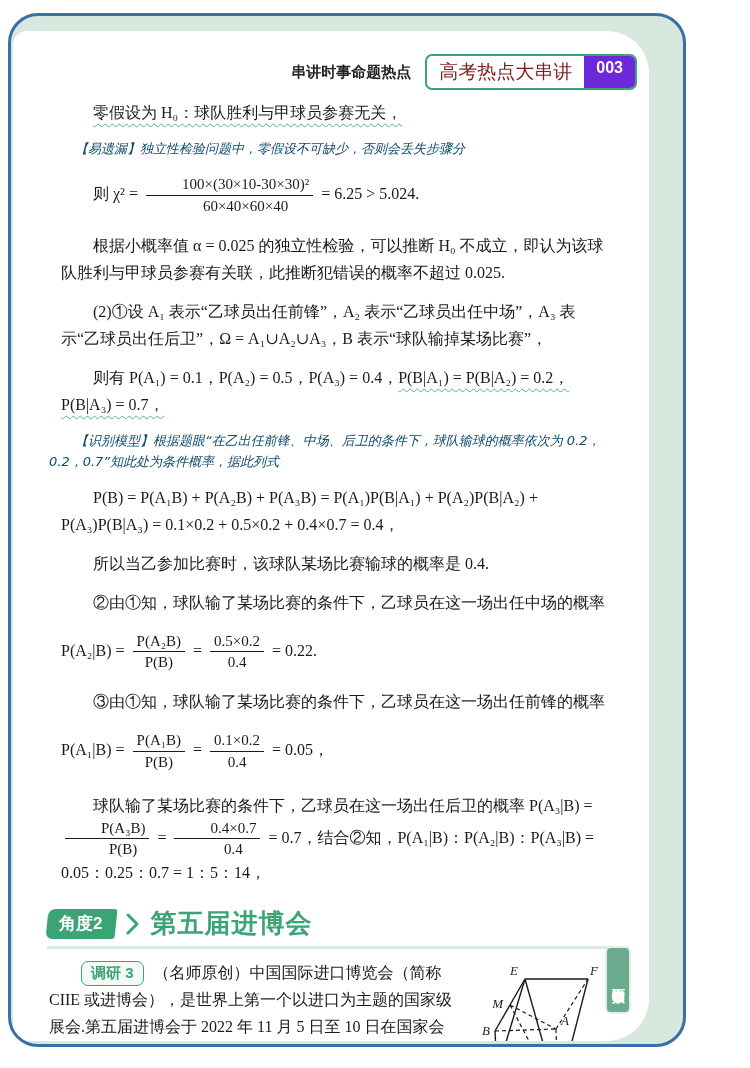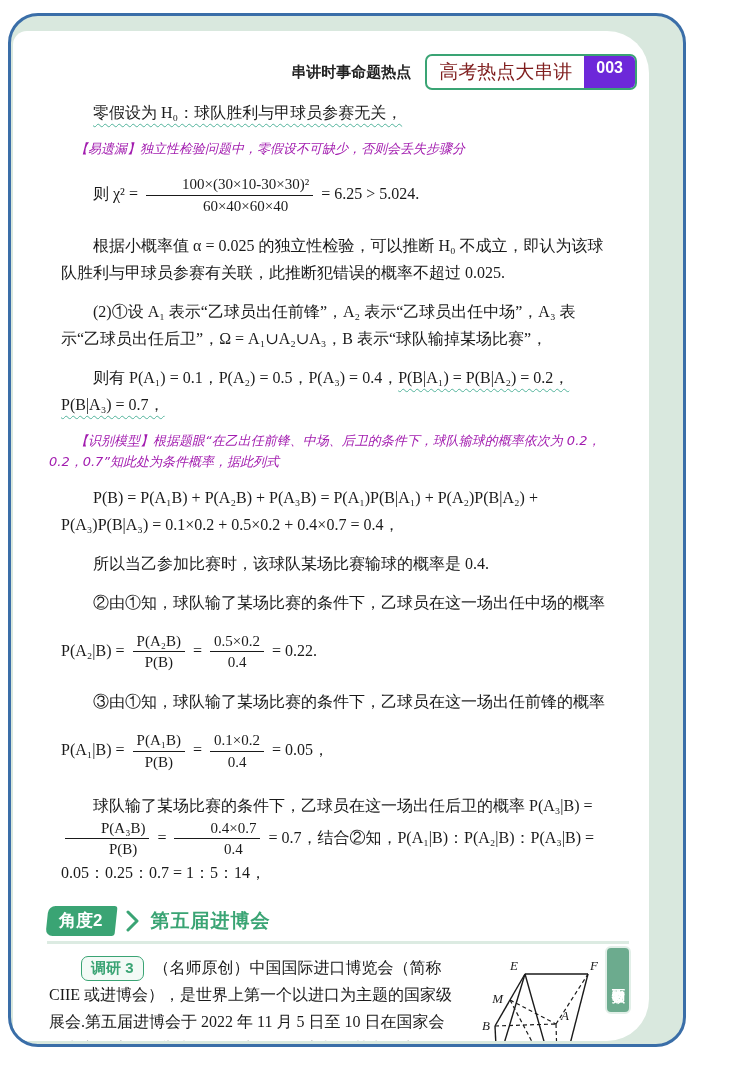--- a/index.html
+++ b/index.html
@@ -27,21 +27,21 @@
   .header { display:flex; justify-content:flex-end; align-items:center; margin:26px -14px 6px 0; height:30px; }
   .h-left { font-family:"Liberation Sans","DejaVu Sans",sans-serif; font-weight:bold; font-size:15px; color:#222; margin-right:14px; }
   .h-badge { display:inline-flex; align-items:stretch; border:2px solid #3aa474; border-radius:7px; overflow:hidden; background:#fff; }
   .h-badge-label { font-family:"Liberation Sans",sans-serif; font-weight:normal; font-size:19px; color:#7f1d1d; padding:3px 12px; }
   .h-badge-num { font-family:"Liberation Sans",sans-serif; font-weight:bold; font-size:16px; color:#fff; background:#6d28d9; padding:3px 12px; }
 
   
   .body { font-size:16px; line-height:27px; }
   .body p { margin:12px; }
   .indent { text-indent:2em; }
-  .note { font-family:"DejaVu Sans",sans-serif; font-style:italic; color:#a21caf; font-size:13px; line-height:21px; margin:1px 0 2px 0 !important; }
+  .note { font-family:"DejaVu Sans",sans-serif; font-style:italic; color:#0c4a6e; font-size:13px; line-height:21px; margin:1px 0 2px 0 !important; }
   .wavy { text-decoration:underline; text-decoration-style:wavy; text-decoration-color:#52b39b; text-decoration-thickness:1px; text-underline-offset:5px; }
 
   .frac { display:inline-block; text-align:center; vertical-align:middle; margin:0 4px; line-height:1.25; font-size:15px; }
   .frac .num { display:block; padding:0 4px 1px; }
   .frac .den { display:block; border-top:1.4px solid #1a1a1a; padding:1px 4px 0; }
   .fline { padding:4px 0; }
 
   
   .section-head {
     display:flex; align-items:center; gap:10px;
@@ -49,21 +49,21 @@
     border-bottom:3px solid #dcebe2;
     font-family:"Liberation Sans","DejaVu Sans",sans-serif;
   }
   .angle-badge {
     background:#3aa474; color:#fff; font-weight:bold; font-size:17px;
     padding:3px 14px 4px 12px; border-radius:7px 3px 3px 7px;
     transform:skewX(-6deg);
   }
   .angle-badge > span { display:inline-block; transform:skewX(6deg); }
   .chev { width:14px; height:22px; }
-  .section-title { color:#3aa474; font-weight:bold; font-size:19px; letter-spacing:1px;text-align:right; }
+  .section-title { color:#3aa474; font-weight:bold; font-size:26px; letter-spacing:1px;text-align:right; }
 
   
   .problem-row { display:flex; gap:6px; margin-top:6px; }
   .problem-text { flex:1; font-size:16px; line-height:27px; text-indent:2em; }
   .inv-badge {
     display:inline-block; text-indent:0;
     border:1.5px solid #3aa474; border-radius:7px; color:#3aa474;
     font-family:"Liberation Sans",sans-serif; font-weight:bold; font-size:15px;
     padding:0 9px 1px; margin-right:10px; background:#f3faf6; line-height:22px;
   }

